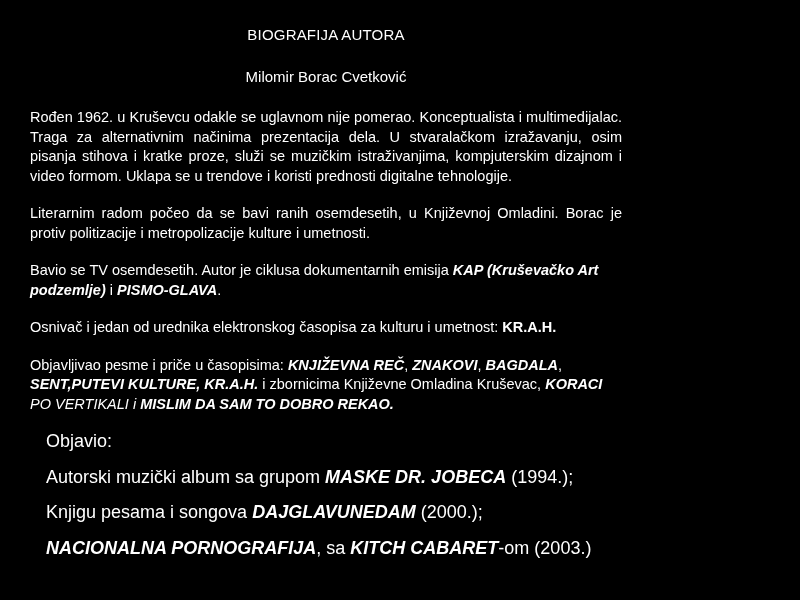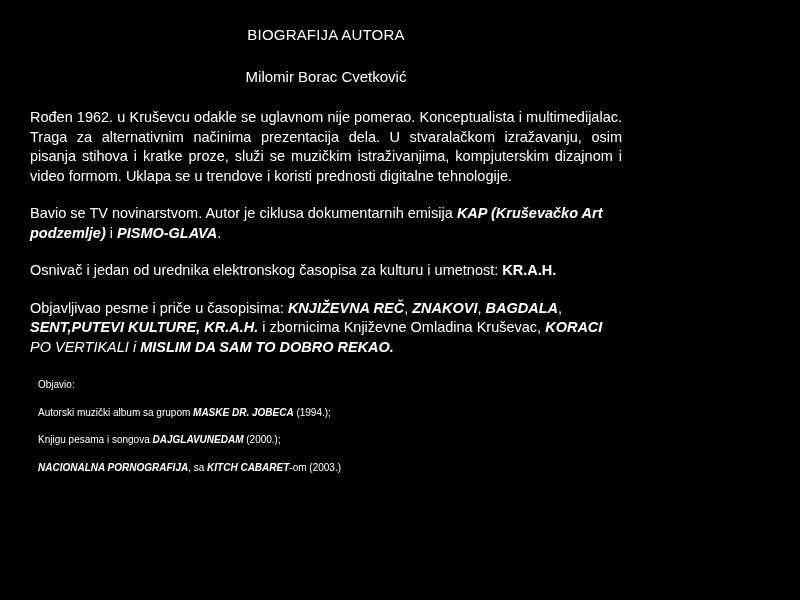--- a/index.html
+++ b/index.html
@@ -38,23 +38,23 @@
   .para {
     font-size: 14.5px;
     line-height: 19.5px;
     margin: 0 0 18px 0;
     text-align: left;
   }
   .para.justified {
     text-align: justify;
   }
   .block-line {
-    font-size: 10px;
+    font-size: 18px;
     line-height: 19.5px;
-    margin: 8px;
+    margin: 16px;
   }
   .bi {
     font-weight: bold;
     font-style: italic;
   }
   .b {
     font-weight: bold;
     margin-top: 40px;
   }
   .i {
@@ -68,23 +68,24 @@
 <body>
 
 <div class="slide">
 
   <div class="title">BIOGRAFIJA AUTORA</div>
 
   <div class="subtitle">Milomir Borac Cvetković</div>
 
   <p class="para justified">Rođen 1962. u Kruševcu odakle se uglavnom nije pomerao. Konceptualista i multimedijalac. Traga za alternativnim načinima prezentacija dela. U stvaralačkom izražavanju, osim pisanja stihova i kratke proze, služi se muzičkim istraživanjima, kompjuterskim dizajnom i video formom. Uklapa se u trendove i koristi prednosti digitalne tehnologije.</p>
 
+  <p class="para justified">Literarnim radom počeo da se bavi ranih osemdesetih, u Književnoj Omladini. Borac je protiv politizacije i metropolizacije kulture i umetnosti.</p>
 
   <p class="para">
-    <span>Bavio se TV novinarstvom. Autor je ciklusa dokumentarnih emisija </span><span class="bi">KAP (Kruševačko Art podzemlje)</span><span> i </span><span class="bi">PISMO-GLAVA</span><span>.</span>
+    <span>Bavio se TV osemdesetih. Autor je ciklusa dokumentarnih emisija </span><span class="bi">KAP (Kruševačko Art podzemlje)</span><span> i </span><span class="bi">PISMO-GLAVA</span><span>.</span>
   </p>
 
   <p class="para">
     <span>Osnivač i jedan od urednika elektronskog časopisa za kulturu  i umetnost: </span><span class="b">KR.A.H.</span>
   </p>
 
   <p class="para">
     <span>Objavljivao pesme i priče u časopisima: </span><span class="bi">KNJIŽEVNA REČ</span><span>, </span><span class="bi">ZNAKOVI</span><span>,  </span><span class="bi">BAGDALA</span><span>,  </span><span class="bi">SENT,PUTEVI KULTURE, KR.A.H.</span><span> i zbornicima Književne Omladina Kruševac, </span><span class="bi">KORACI</span><span class="i"> PO VERTIKALI i </span><span class="bi">MISLIM DA SAM TO DOBRO REKAO.</span>
   </p>
 

